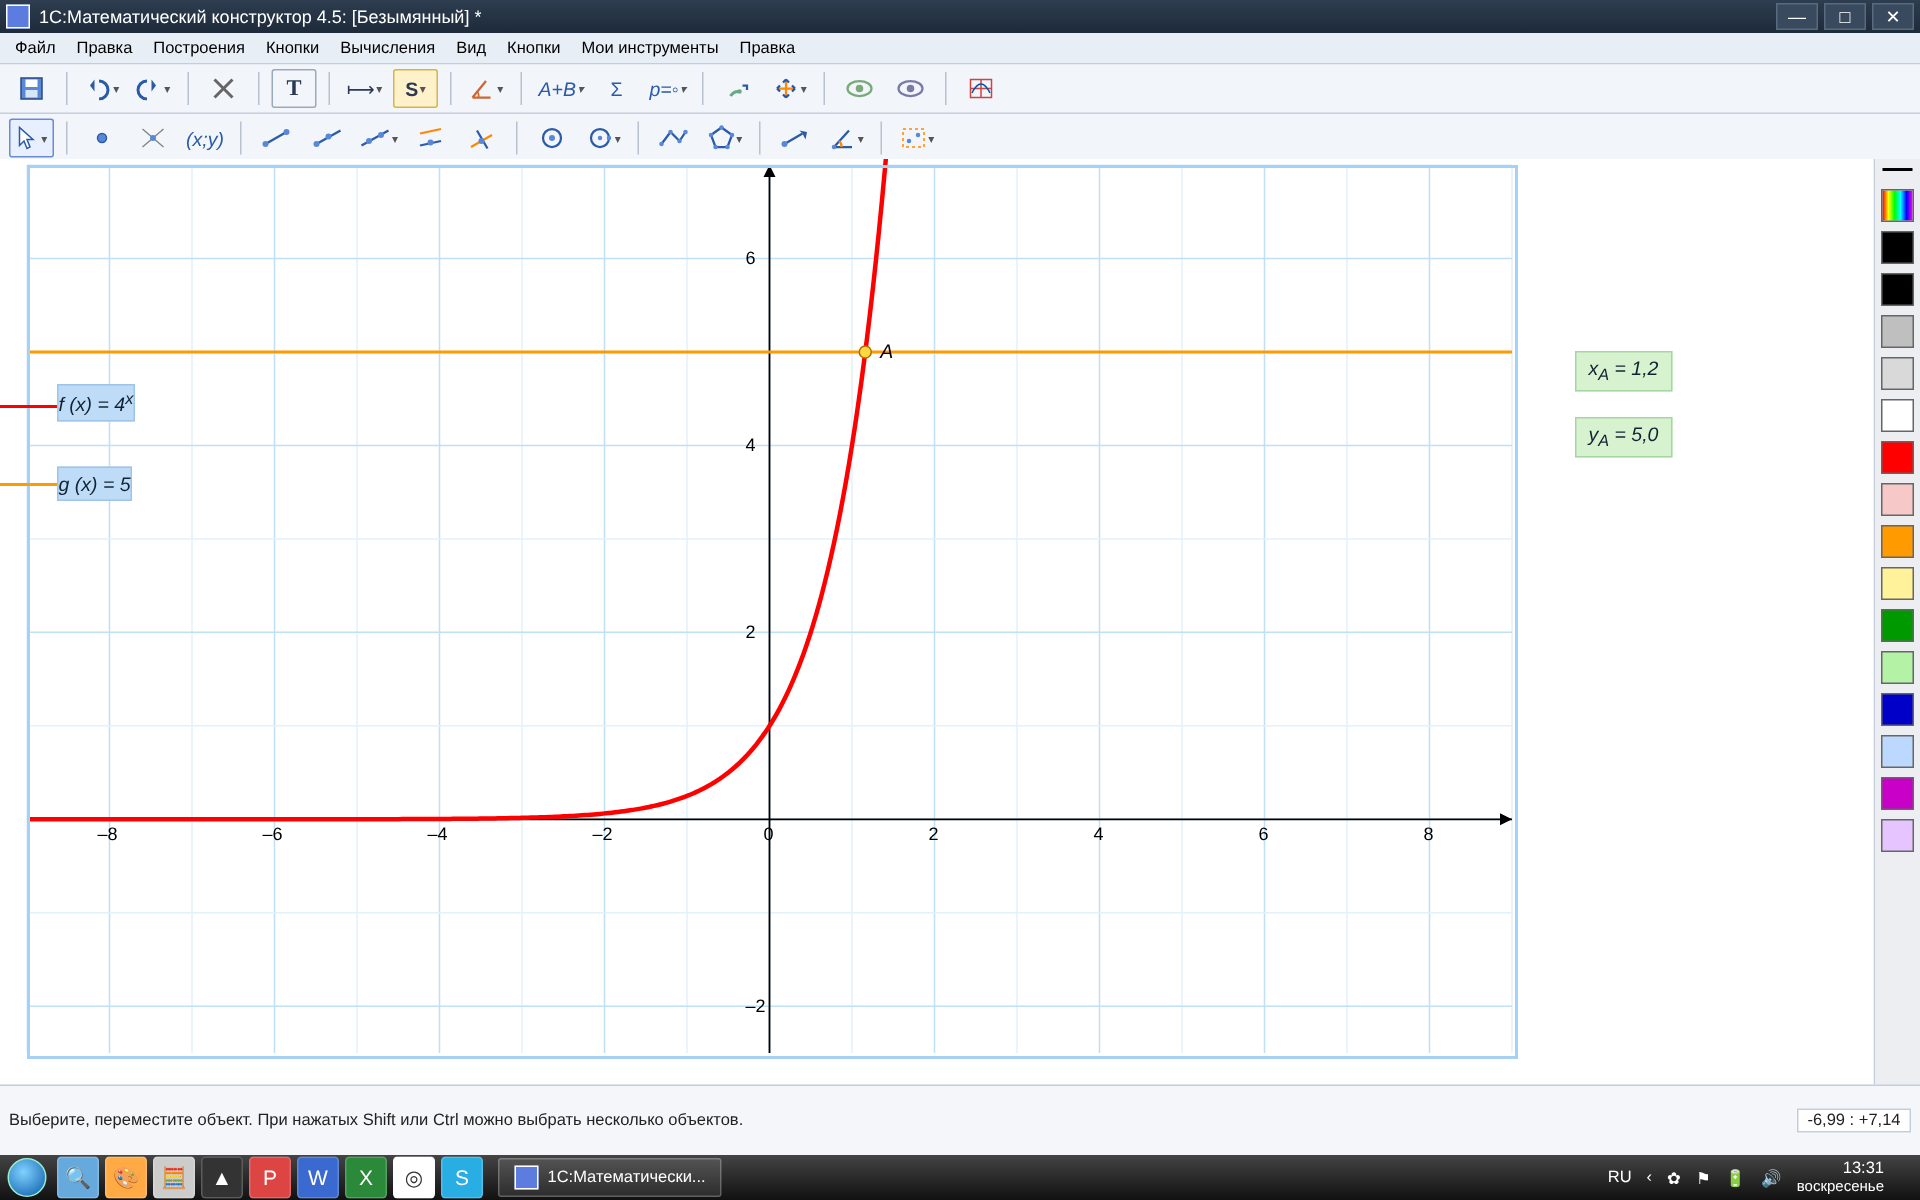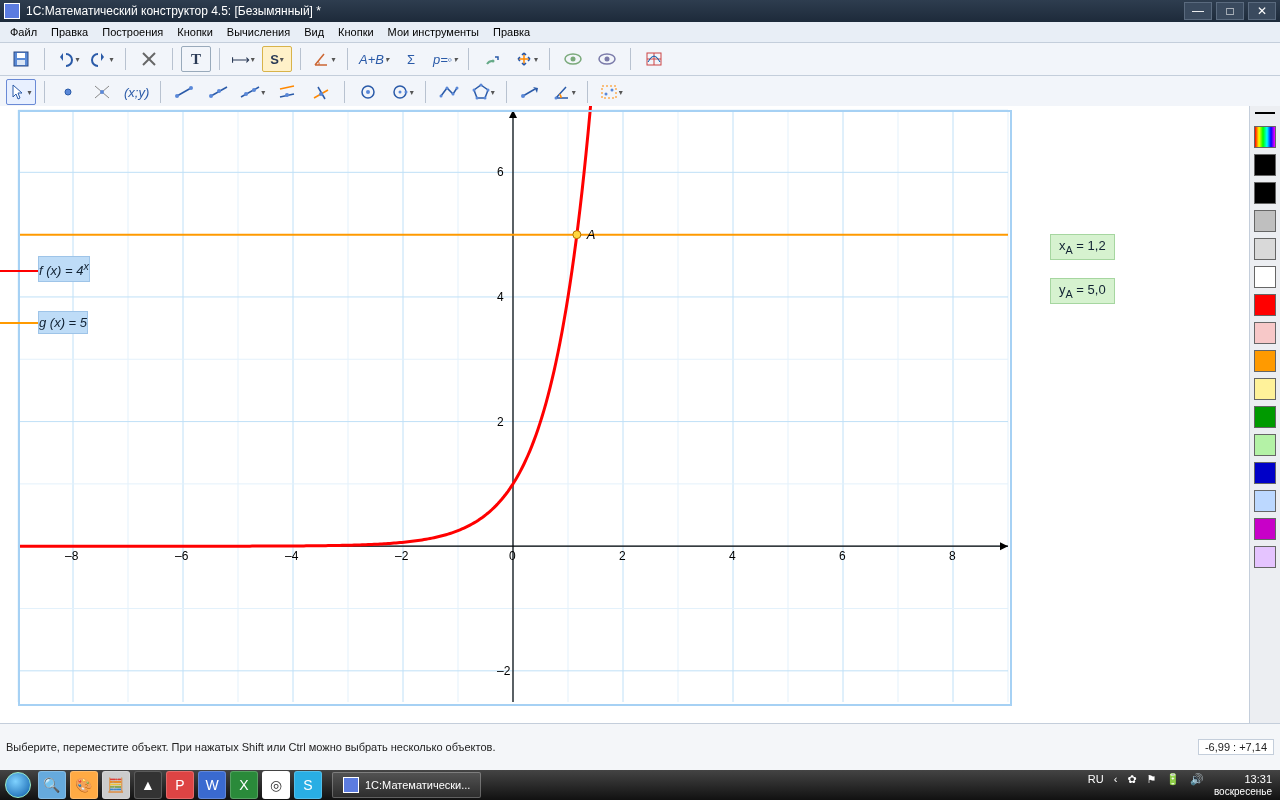--- a/index.html
+++ b/index.html
@@ -26,27 +26,27 @@
 .cswatch{width:20px;height:20px;border:1px solid #666;cursor:pointer;}
 
 .statusbar{position:absolute;left:0;right:0;bottom:30px;height:22px;background:#f4f6f9;border-top:1px solid #c4cedb;display:flex;align-items:center;justify-content:space-between;padding:12px 6px;font-size:11px;color:#222;}
 .statusbar .coords{background:#fff;border:1px solid #c4cedb;padding:1px 6px;}
 
 .taskbar{position:absolute;left:0;right:0;bottom:0;height:30px;background:linear-gradient(#444,#111);display:flex;align-items:center;color:#fff;font-size:11px;}
 .startorb{width:36px;height:30px;display:flex;align-items:center;justify-content:center;}
 .startorb .orb{width:24px;height:24px;border-radius:50%;background:radial-gradient(circle at 40% 35%,#7fd2ff,#0a5aa8);border:1px solid #9ec;}
 .tkicon{width:26px;height:26px;border:1px solid rgba(255,255,255,.2);margin:0 2px;border-radius:3px;display:flex;align-items:center;justify-content:center;font-size:14px;}
 .taskbtn{height:24px;padding:0 10px;border:1px solid rgba(255,255,255,.25);border-radius:2px;background:rgba(255,255,255,.1);display:flex;align-items:center;gap:6px;margin-left:8px;}
-.tray{margin-left:auto;display:flex;gap:10px;padding-right:8px;}
+.tray{margin-left:auto;display:flex;align-items:center;gap:10px;padding-right:24px;}
 .tray .clk{text-align:right;line-height:1.1;}
 
 .plot-frame{position:absolute;left:18px;top:4px;width:990px;height:592px;border:2px solid #a6d1f4;}
 .flabel{position:absolute;background:#bedcf7;border:1px solid #9ec4e8;padding:3px 0;font-style:italic;font-size:13px;color:#123;}
 .legendline{position:absolute;height:2px;}
-.infobox{position:absolute;background:#d6f2cf;border:1px solid #a6d6a0;padding:3px 8px;font-size:13px;color:#123;}
+.infobox{position:absolute;background:#d6f2cf;border:1px solid #a6d6a0;padding:3px 8px;font-style:italic;font-size:13px;color:#123;}
 </style>
 </head>
 <body>
 
 <div class="titlebar">
   <div class="tleft">
     <div class="icon-app"></div>
     <span>1С:Математический конструктор 4.5: [Безымянный] *</span>
   </div>
   <div class="winbtns">

